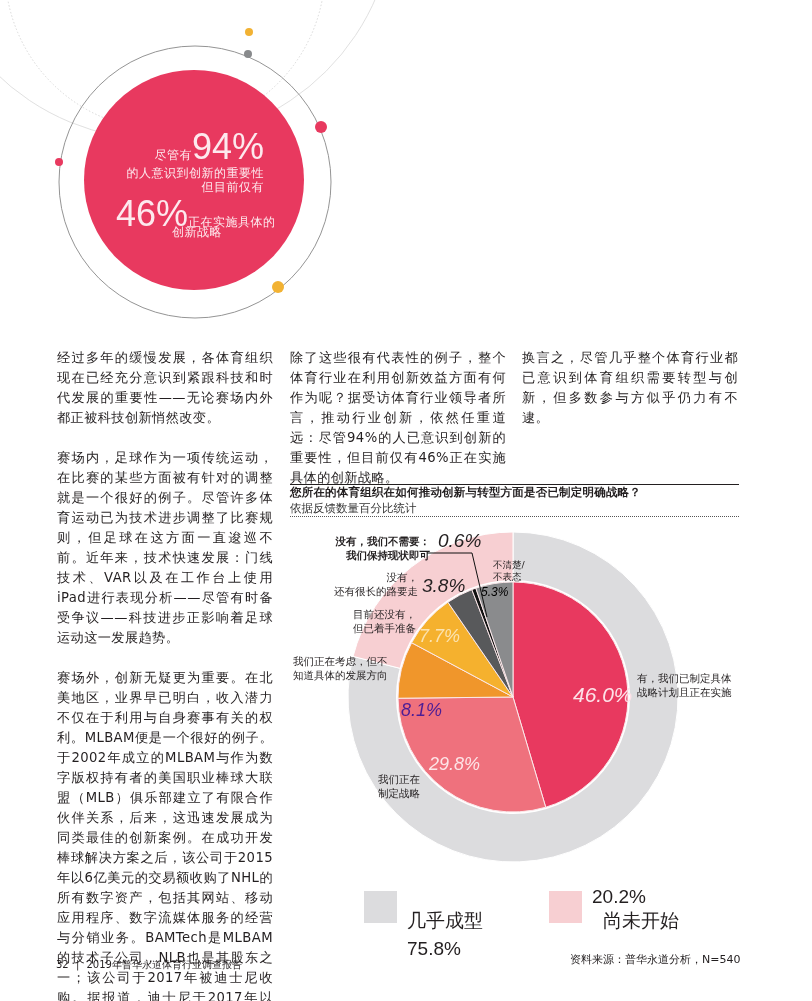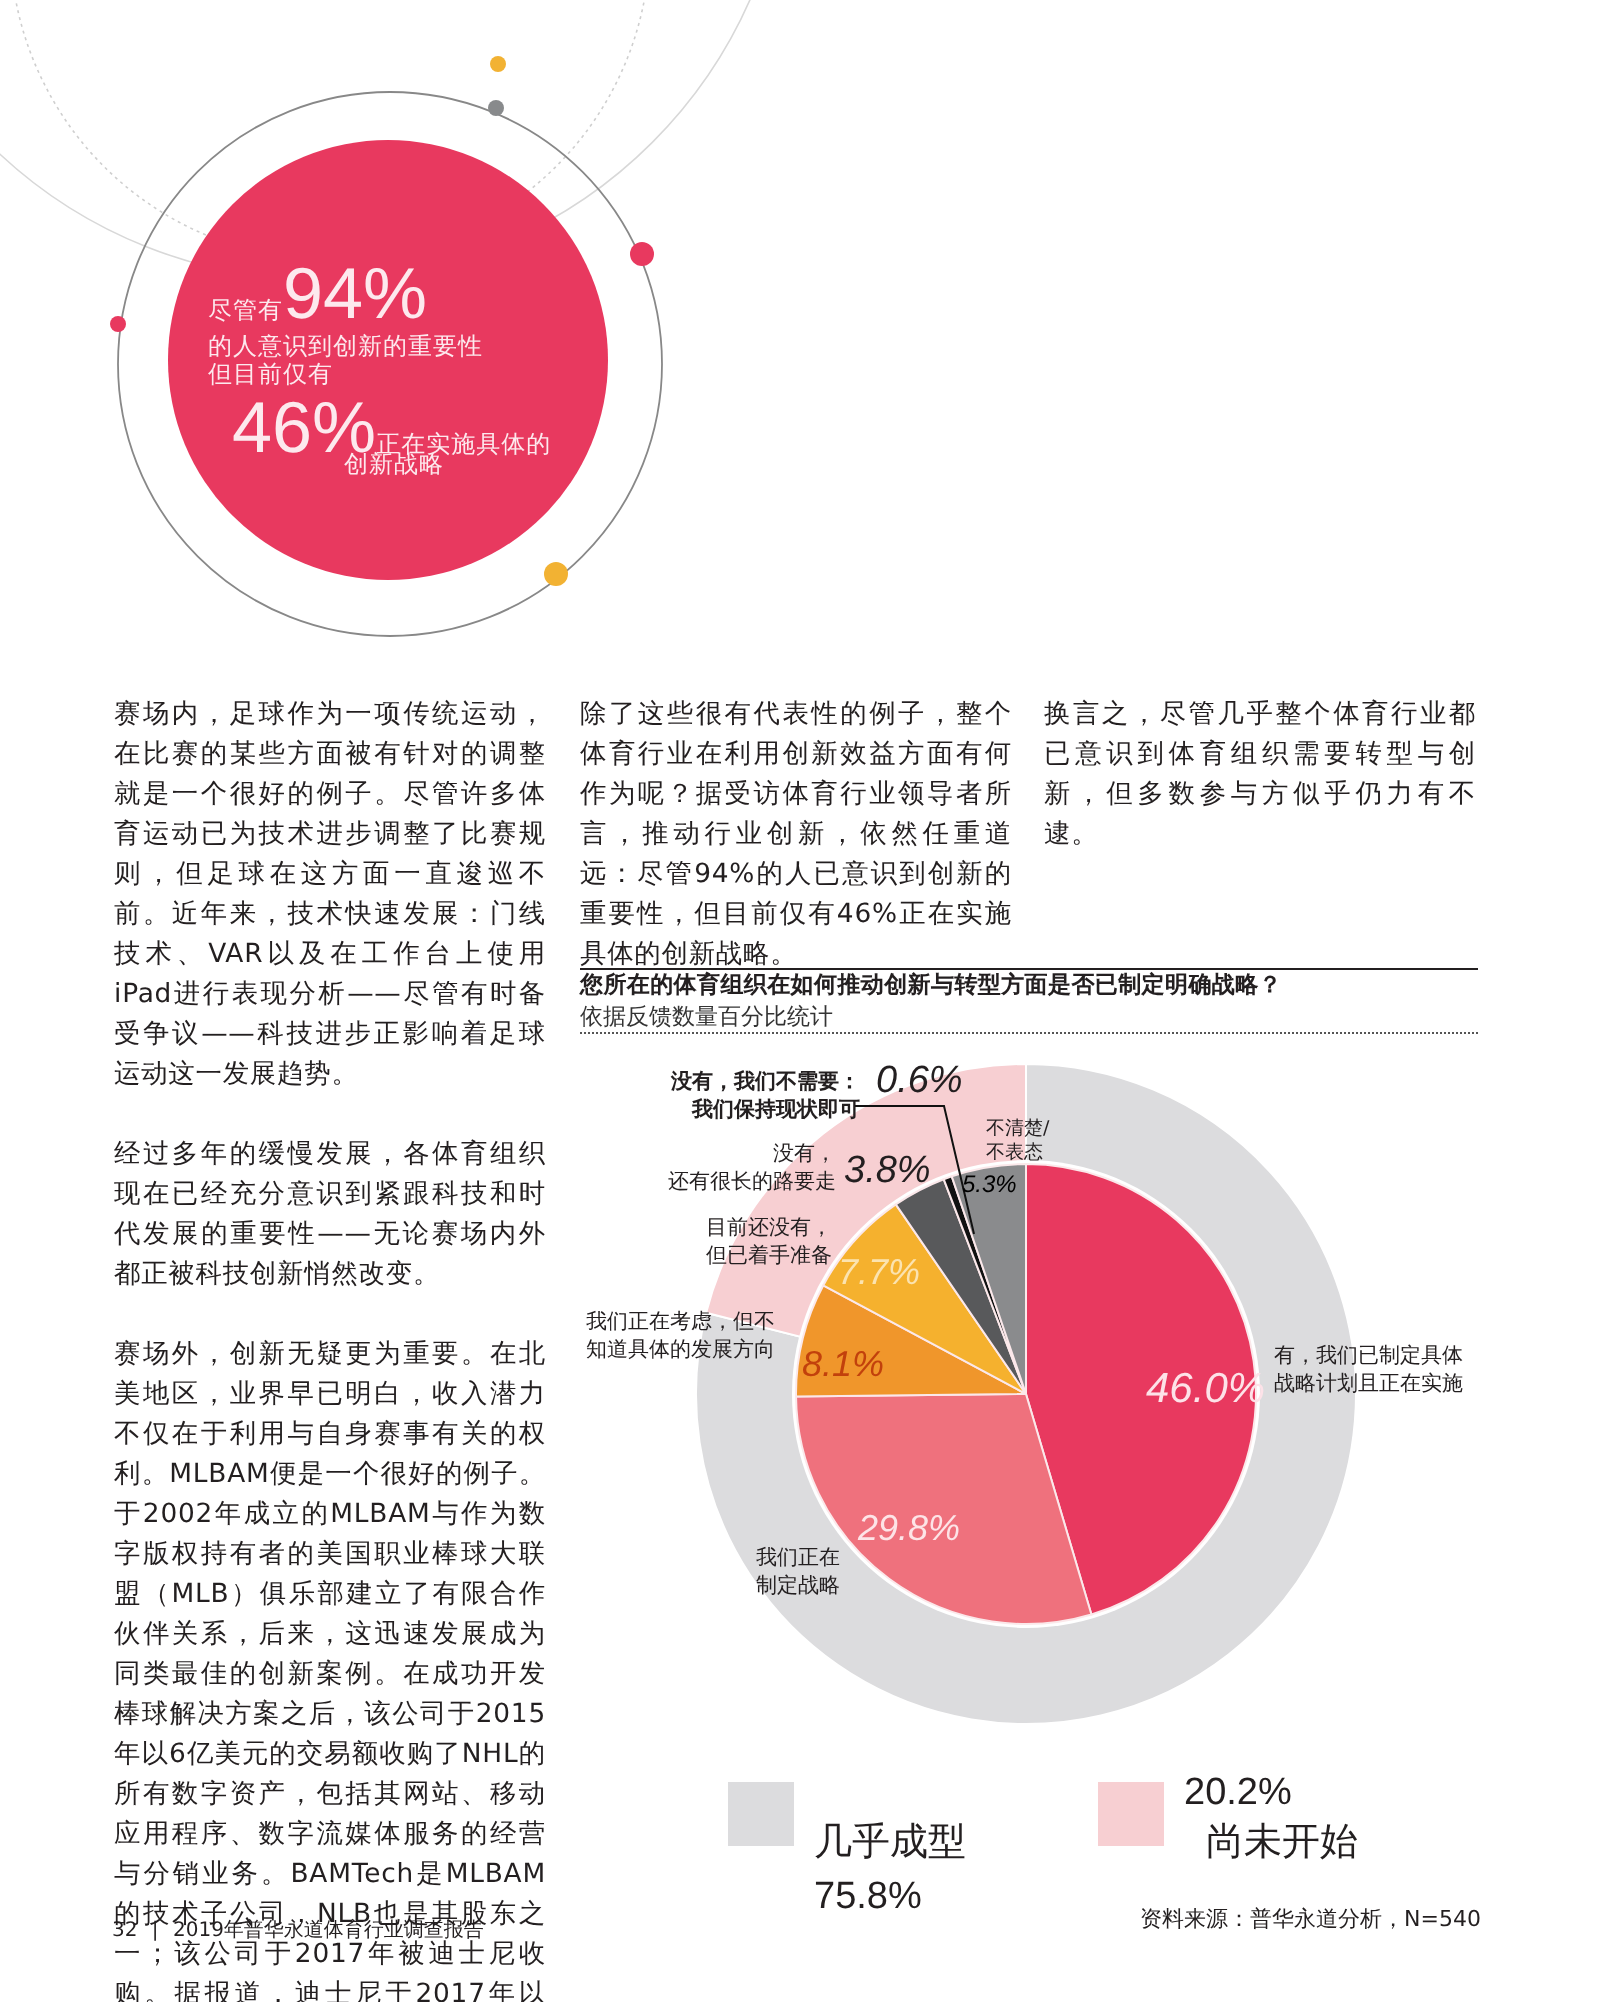--- a/index.html
+++ b/index.html
@@ -2,21 +2,21 @@
 <html><head>
 <meta charset="utf-8">
 <style>
   html, body { margin:0; padding:0; }
   body {
     width:812px; height:1001px; position:relative; overflow:hidden;
     background:#ffffff; color:#231f20;
     font-family:"DejaVu Sans", "Liberation Sans", sans-serif;
   }
   #deco { position:absolute; left:0; top:0; }
-  .hero-text { position:absolute; color:#fde9ee; text-align:left; line-height:1.15; }
+  .hero-text { position:absolute; color:#fde9ee; text-align:right; line-height:1.15; }
   .hero-small { font-size:12px; letter-spacing:0.5px; }
   .hero-big { font-size:36px; font-family:"Liberation Sans", sans-serif; font-weight:normal; }
   .col {
     position:absolute; font-size:13.2px; line-height:20px; letter-spacing:0.4px;
     color:#231f20; text-align:justify;
   }
   .col p { margin:0 0 20px 0; }
   .chart-rule { position:absolute; left:290px; width:449px; border-top:1px solid #231f20; }
   .chart-dotted { position:absolute; left:290px; width:449px; border-top:1px dotted #555; }
   .chart-title { position:absolute; left:290px; top:485px; font-size:11.5px; font-weight:bold; letter-spacing:0.2px; }
@@ -53,22 +53,22 @@
   <div class="hero-small">但目前仅有</div>
 </div>
 <div class="hero-text" style="left:116px; top:193px; width:170px; text-align:left;">
   <div style="white-space:nowrap;">
     <span class="hero-big">46%</span><span class="hero-small">正在实施具体的</span>
   </div>
   <div class="hero-small" style="padding-left:56px; margin-top:-8px;">创新战略</div>
 </div>
 
 <div class="col" style="left:57px; top:348px; width:216px;">
+  <p>经过多年的缓慢发展，各体育组织现在已经充分意识到紧跟科技和时代发展的重要性——无论赛场内外都正被科技创新悄然改变。</p>
   <p>赛场内，足球作为一项传统运动，在比赛的某些方面被有针对的调整就是一个很好的例子。尽管许多体育运动已为技术进步调整了比赛规则，但足球在这方面一直逡巡不前。近年来，技术快速发展：门线技术、VAR以及在工作台上使用iPad进行表现分析——尽管有时备受争议——科技进步正影响着足球运动这一发展趋势。</p>
-  <p>经过多年的缓慢发展，各体育组织现在已经充分意识到紧跟科技和时代发展的重要性——无论赛场内外都正被科技创新悄然改变。</p>
   <p>赛场外，创新无疑更为重要。在北美地区，业界早已明白，收入潜力不仅在于利用与自身赛事有关的权利。MLBAM便是一个很好的例子。于2002年成立的MLBAM与作为数字版权持有者的美国职业棒球大联盟（MLB）俱乐部建立了有限合作伙伴关系，后来，这迅速发展成为同类最佳的创新案例。在成功开发棒球解决方案之后，该公司于2015年以6亿美元的交易额收购了NHL的所有数字资产，包括其网站、移动应用程序、数字流媒体服务的经营与分销业务。BAMTech是MLBAM的技术子公司，NLB也是其股东之一；该公司于2017年被迪士尼收购。据报道，迪士尼于2017年以25.8亿美元收购了该公司75%的股份。</p>
 </div>
 <div class="col" style="left:290px; top:348px; width:216px;">
   <p>除了这些很有代表性的例子，整个体育行业在利用创新效益方面有何作为呢？据受访体育行业领导者所言，推动行业创新，依然任重道远：尽管94%的人已意识到创新的重要性，但目前仅有46%正在实施具体的创新战略。</p>
 </div>
 <div class="col" style="left:522px; top:348px; width:216px;">
   <p>换言之，尽管几乎整个体育行业都已意识到体育组织需要转型与创新，但多数参与方似乎仍力有不逮。</p>
 </div>
 
 <div class="chart-rule" style="top:484px;"></div>
@@ -115,21 +115,21 @@
 <div class="lbl r" style="left:320px; top:607px; width:96px;">
   <div>目前还没有，</div>
     <div>但已着手准备</div>
 </div>
 <div class="val" style="left:419px; top:626px; font-size:18px; color:#fbe3b0;">7.7%</div>
 
 <div class="lbl" style="left:293px; top:654px; width:110px;">
   <div>我们正在考虑，但不</div>
     <div>知道具体的发展方向</div>
 </div>
-<div class="val" style="left:401px; top:672px; font-size:18px; color:#c2410c;">8.1%</div>
+<div class="val" style="left:401px; top:700px; font-size:18px; color:#4c1d95;">8.1%</div>
 
 <div class="lbl" style="left:637px; top:671px; width:120px;">
   <div>有，我们已制定具体</div>
     <div>战略计划且正在实施</div>
 </div>
 <div class="val" style="left:573px; top:683px; font-size:21px; color:#fde2e8;">46.0%</div>
 
 <div class="val" style="left:429px; top:754px; font-size:18px; color:#fde4e7;">29.8%</div>
 <div class="lbl" style="left:378px; top:772px; width:60px;">
   <div>我们正在</div>

